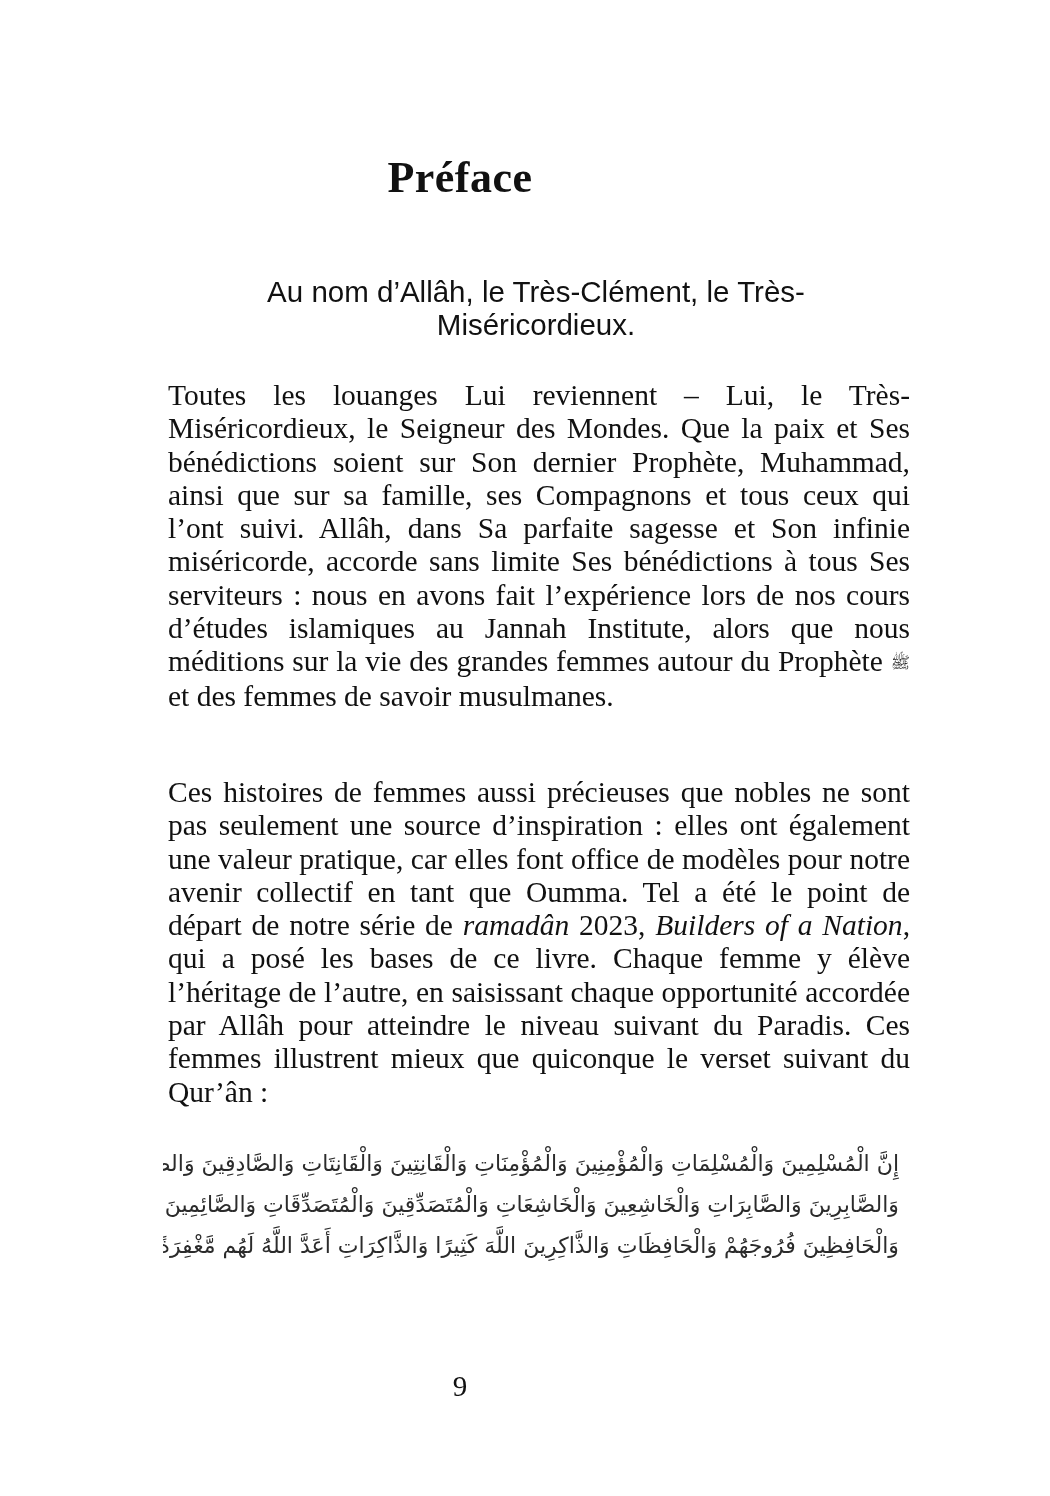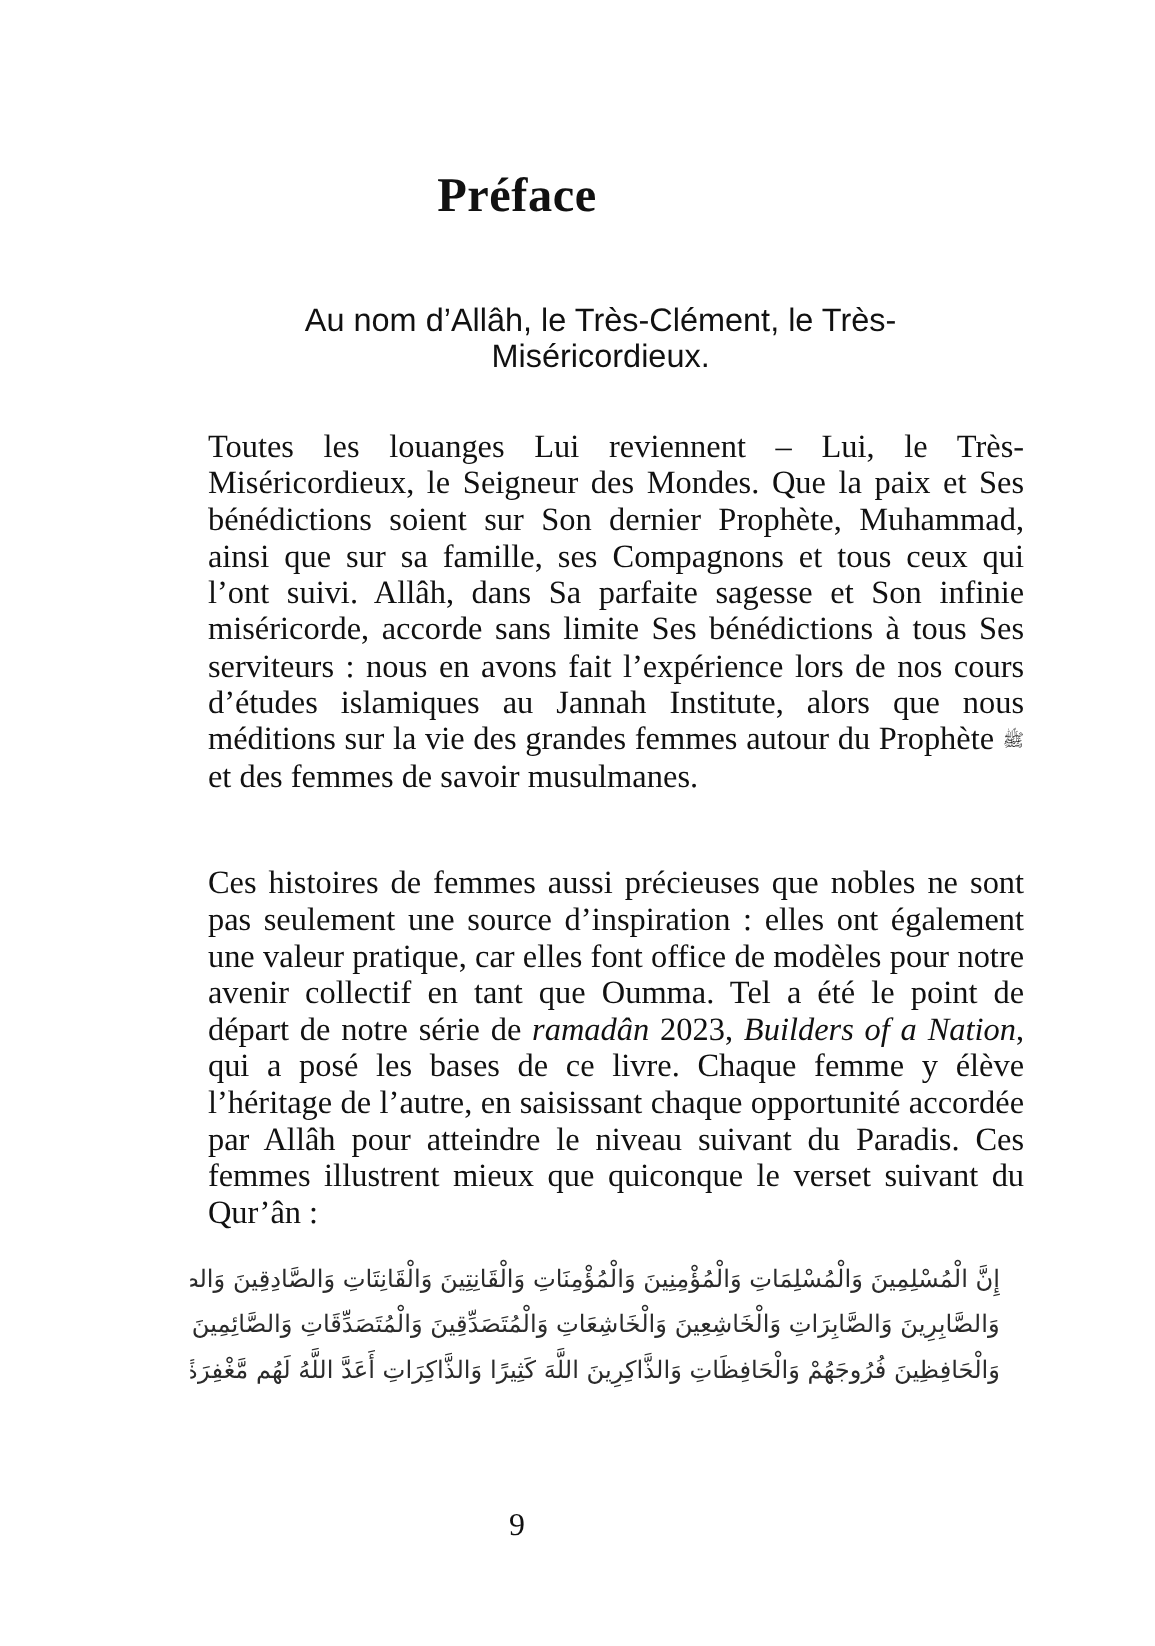--- a/index.html
+++ b/index.html
@@ -10,21 +10,21 @@
     body {
       width: 1050px;
       height: 1496px;
       position: relative;
       overflow: hidden;
       color: #111111;
       font-family: "DejaVu Serif", "Liberation Serif", serif;
     }
     .page {
       position: absolute;
-      left: 16px;
+      left: 6px;
       top: 0;
       width: 908px;
       height: 1496px;
       border-radius: 10px;
     }
     .title {
       position: absolute;
       left: 0;
       right: 0;
       top: 150px;
@@ -49,21 +49,21 @@
     }
     .body-text {
       position: absolute;
       left: 157px;
       width: 742px;
       font-family: "Liberation Serif", "DejaVu Serif", serif;
       font-size: 29.5px;
       line-height: 33.3px;
       text-align: justify;
       text-align-last: left;
-      margin: 16px;
+      margin: 5px;
       hyphens: none;
     }
     .para-1 { top: 374px; }
     .para-2 { top: 771px; font-family: Liberation Serif, serif; }
     .body-text em {
       font-style: italic;
     }
     .honorific {
       font-family: "DejaVu Sans", sans-serif;
       font-size: 16px;

